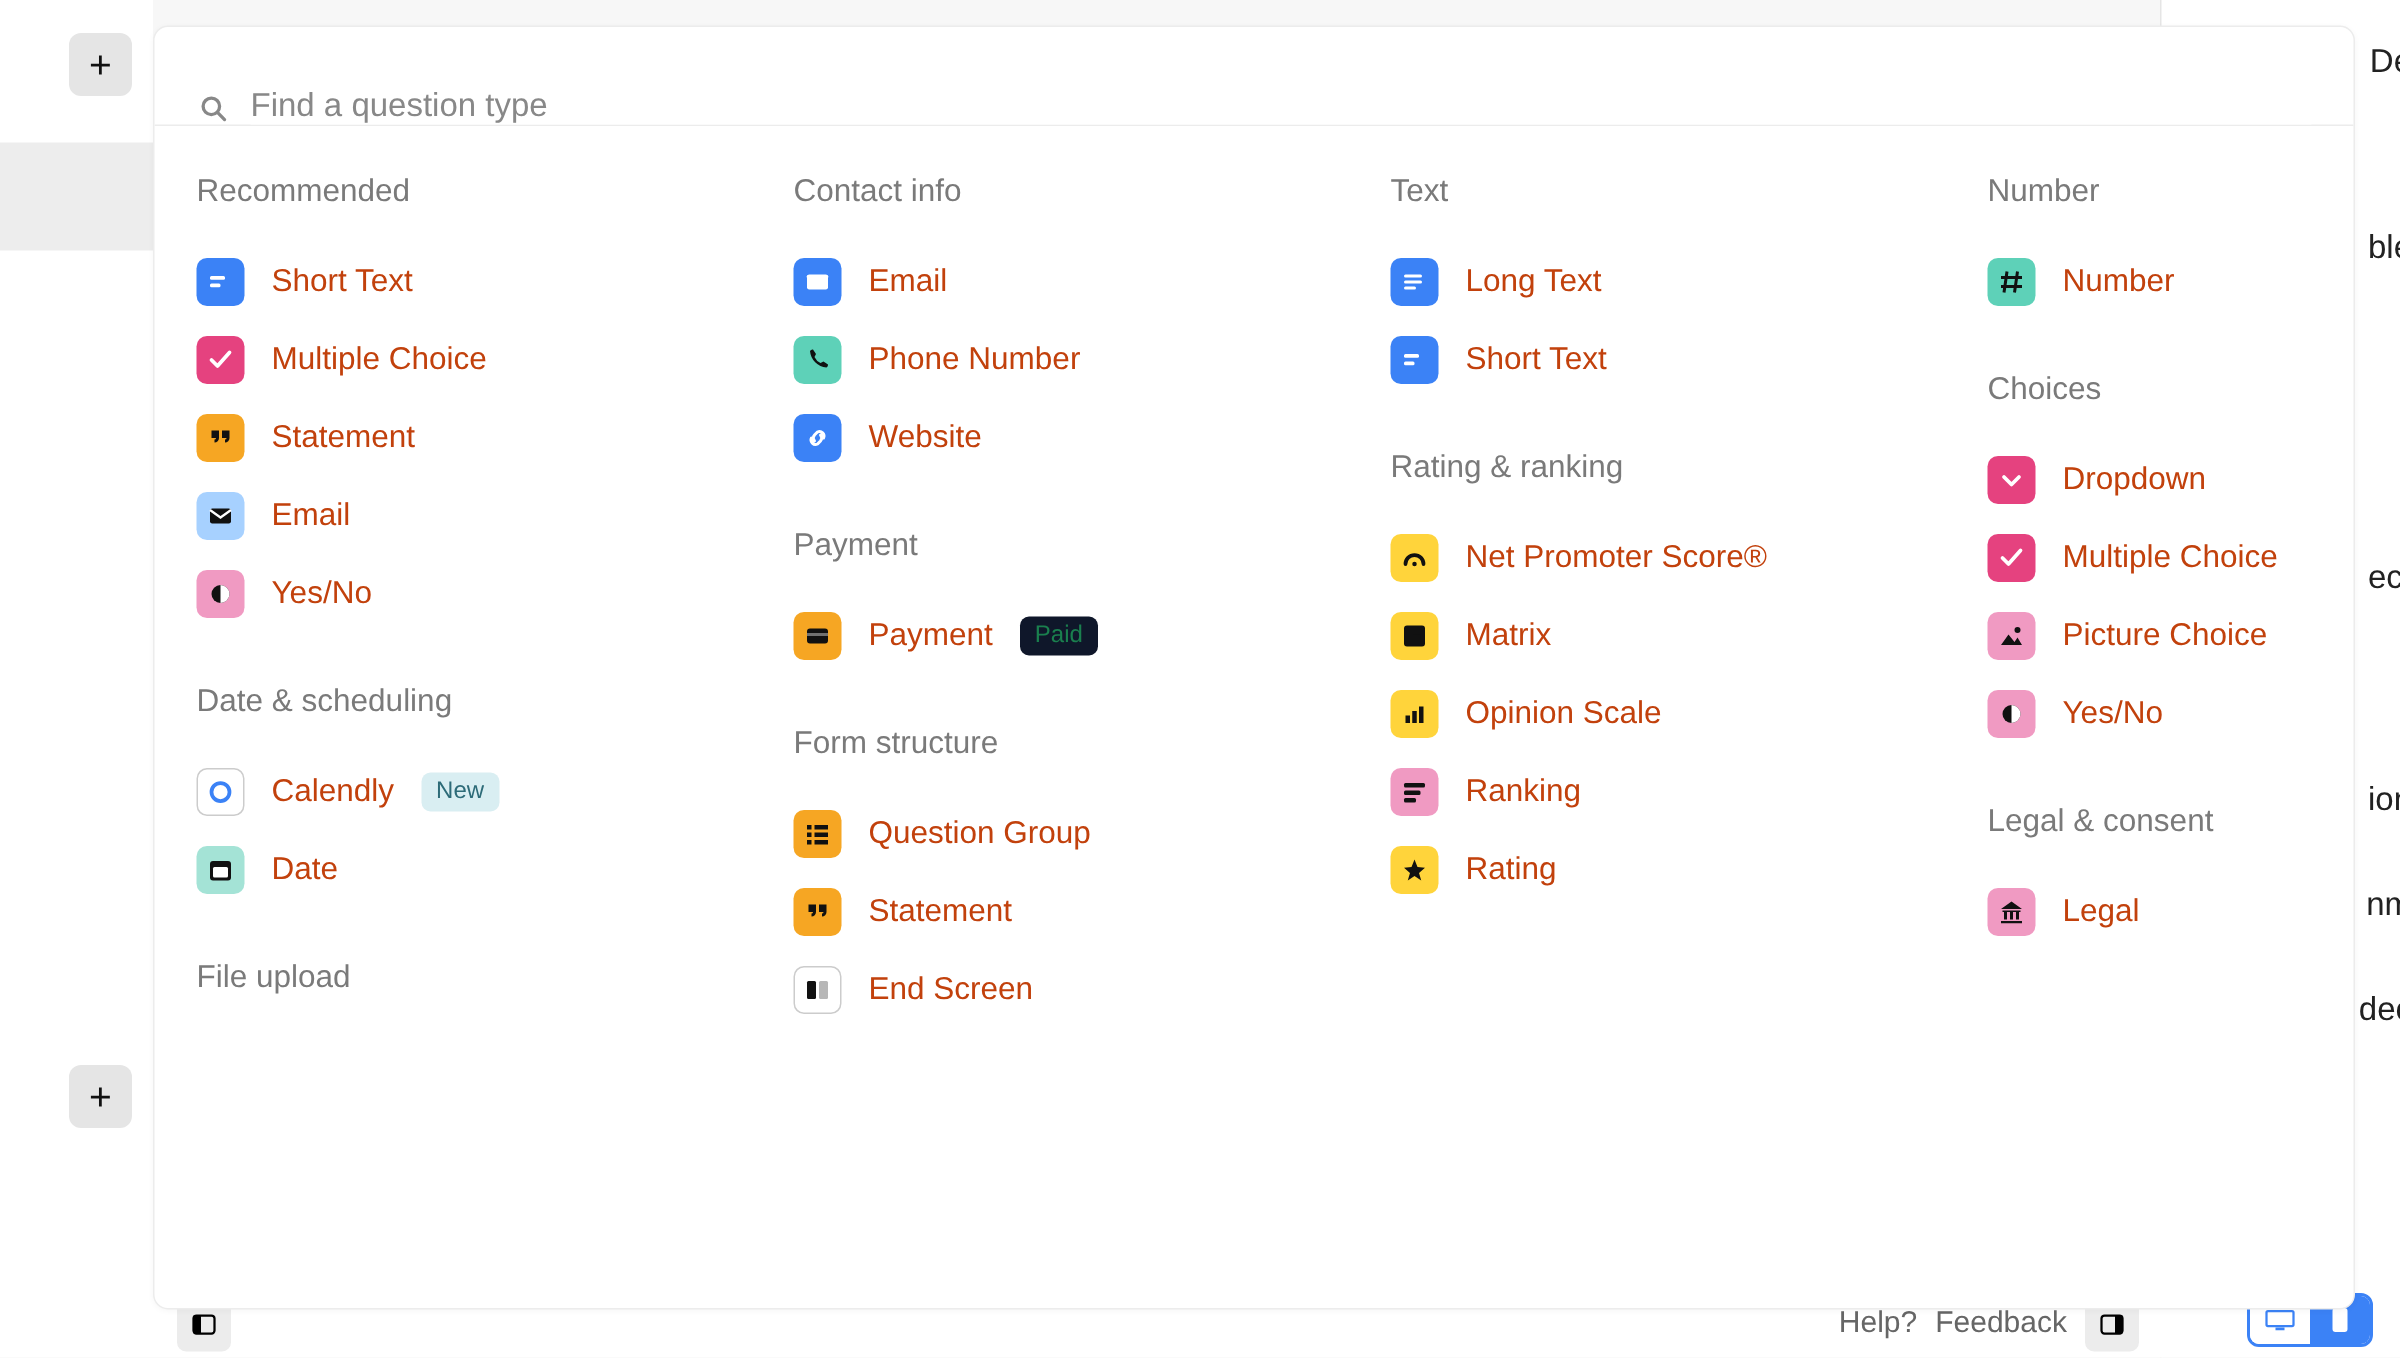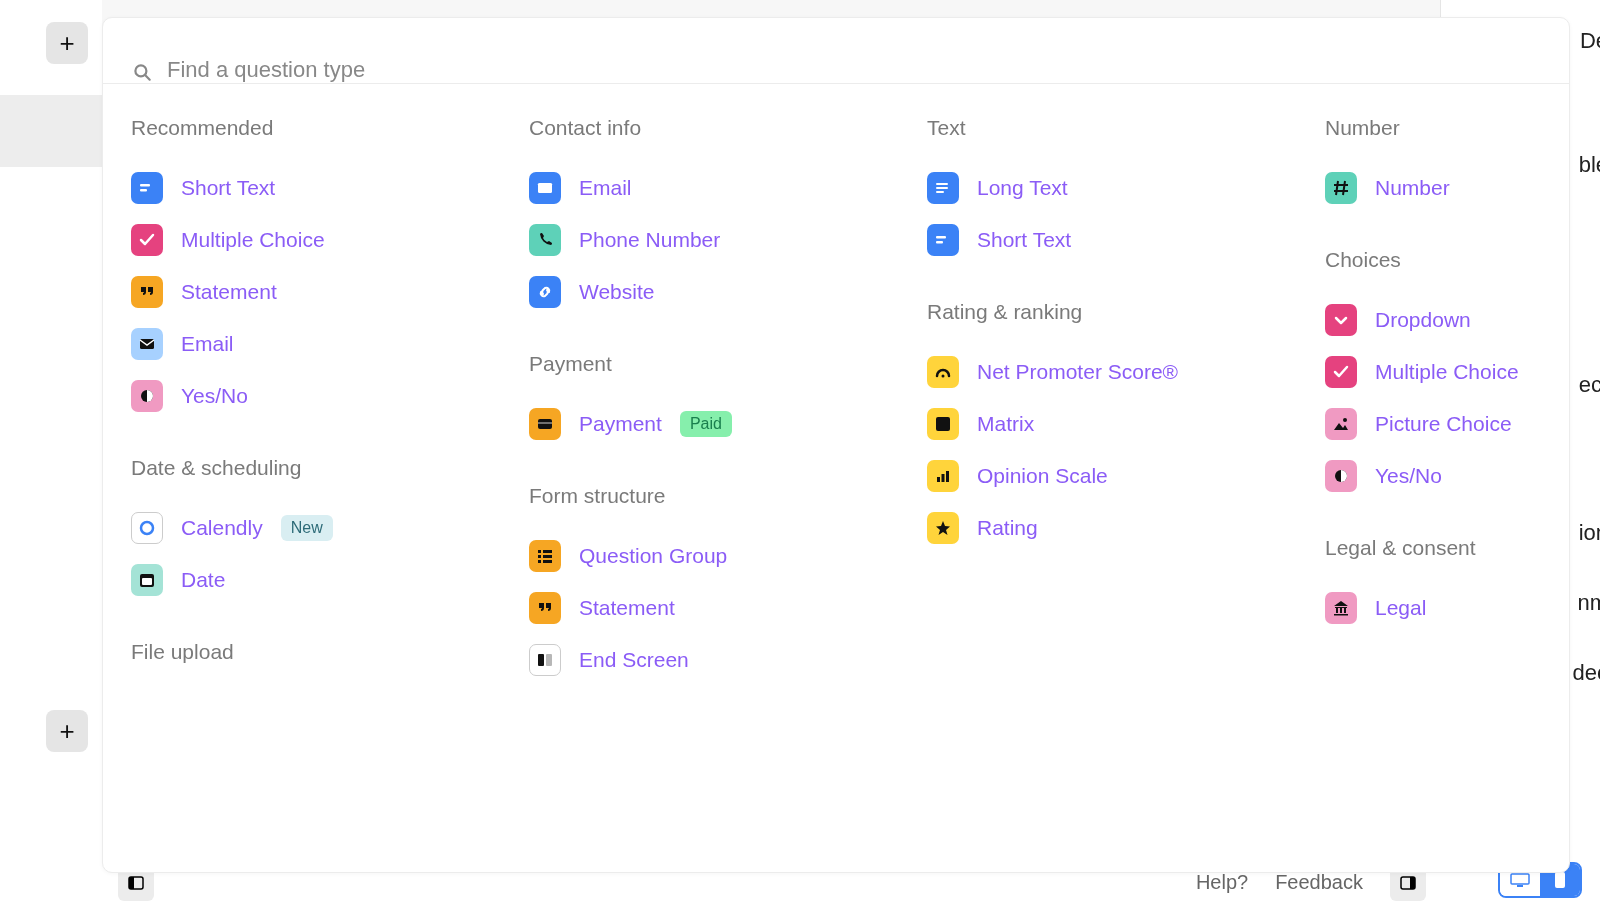--- a/index.html
+++ b/index.html
@@ -112,39 +112,39 @@
   .item {
     display: flex;
     align-items: center;
     gap: 18px;
     height: 52px;
     cursor: pointer;
     border-radius: 6px;
   }
   .item-label {
     font-size: 21px;
-    color: #8b5cf6;
+    color: #c2410c;
   }
   
   .ic {
     width: 32px; height: 32px;
     border-radius: 7px;
     display: flex; align-items: center; justify-content: center;
     flex-shrink: 0;
     font-size: 17px;
     color: #111;
   }
   
   .badge {
     font-size: 16px;
     padding: 4px 10px;
     border-radius: 6px;
     font-weight: 500;
   }
-  .badge-paid { background: #86efac; color: #1a7f4e; }
+  .badge-paid { background: #0f172a; color: #1a7f4e; }
   .badge-new  { background: #d9eef2; color: #2d6b78; }
   
   
   .bg-blue   { background: #3b82f6; color: #fff; }
   .bg-ltblue { background: #a7d1ff; color: #111; }
   .bg-pink   { background: #e5427f; color: #fff; }
   .bg-ltpink { background: #f09ac2; color: #111; }
   .bg-orange { background: #f6a623; color: #111; }
   .bg-teal   { background: #5ed1b8; color: #111; }
   .bg-mint   { background: #a4e3d6; color: #111; }
@@ -155,21 +155,21 @@
   
   .bottom-bar {
     position: absolute;
     left: 102px; bottom: 0;
     width: 1340px; height: 46px;
     border-top: 1px solid #e5e5e5;
     background: #fff;
     display: flex;
     align-items: center;
     padding: 0 16px;
-    gap: 27px;
+    gap: 12px;
   }
   .bb-left, .bb-right {
     width: 36px; height: 36px;
     background: #ececec;
     border-radius: 6px;
     display: flex; align-items: center; justify-content: center;
   }
   .bb-spacer { flex: 1; }
   .bb-txt { font-size: 20px; color: #666; }
   
@@ -527,20 +527,28 @@
               </div>
               <div class="item">
                 <span class="ic bg-yellow">
                   <svg width="20" height="20" viewBox="0 0 20 20">
                     <use href="#i-bars"></use>
                   </svg>
                 </span>
                 <span class="item-label">Opinion Scale</span>
               </div>
               <div class="item">
+                <span class="ic bg-ltpink">
+                  <svg width="20" height="20" viewBox="0 0 20 20">
+                    <use href="#i-rank"></use>
+                  </svg>
+                </span>
+                <span class="item-label">Ranking</span>
+              </div>
+              <div class="item">
                 <span class="ic bg-yellow">
                   <svg width="20" height="20" viewBox="0 0 20 20">
                     <use href="#i-star"></use>
                   </svg>
                 </span>
                 <span class="item-label">Rating</span>
               </div>
             </div>
           </div>
           <div class="col">

